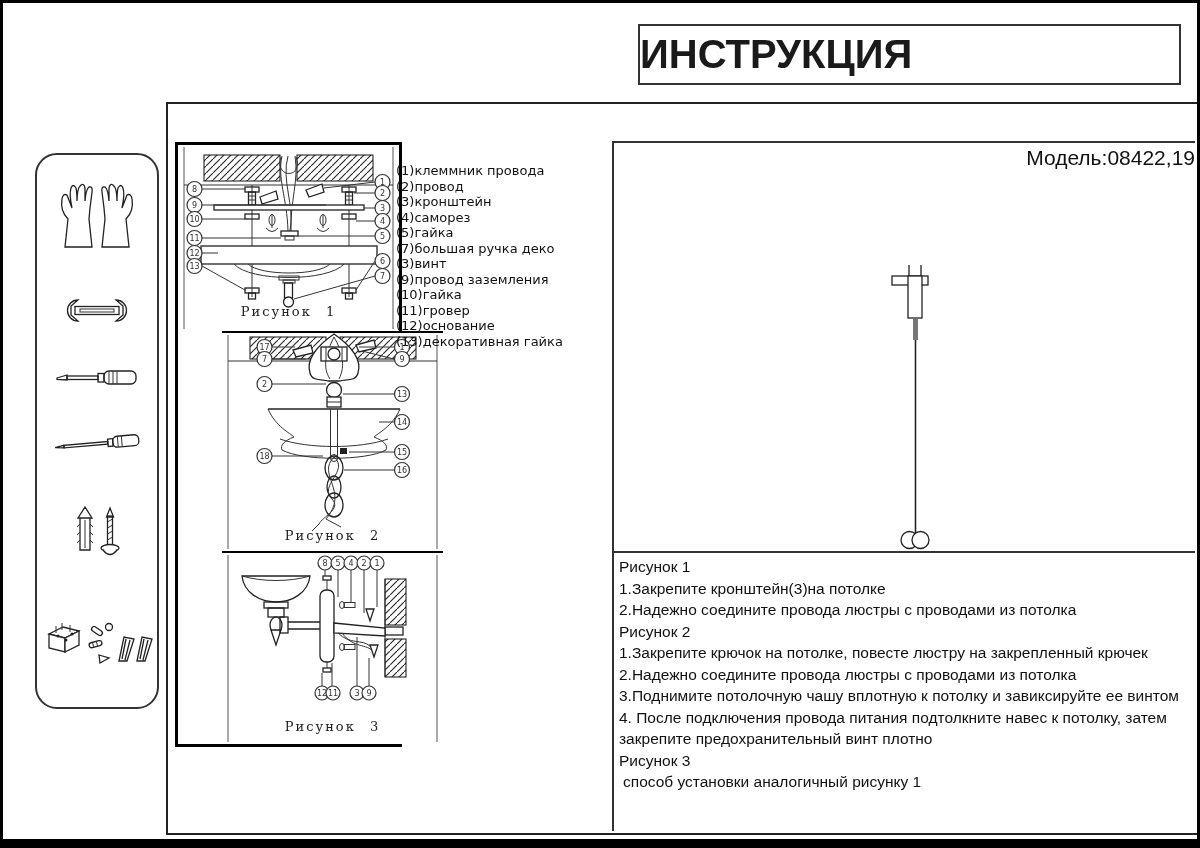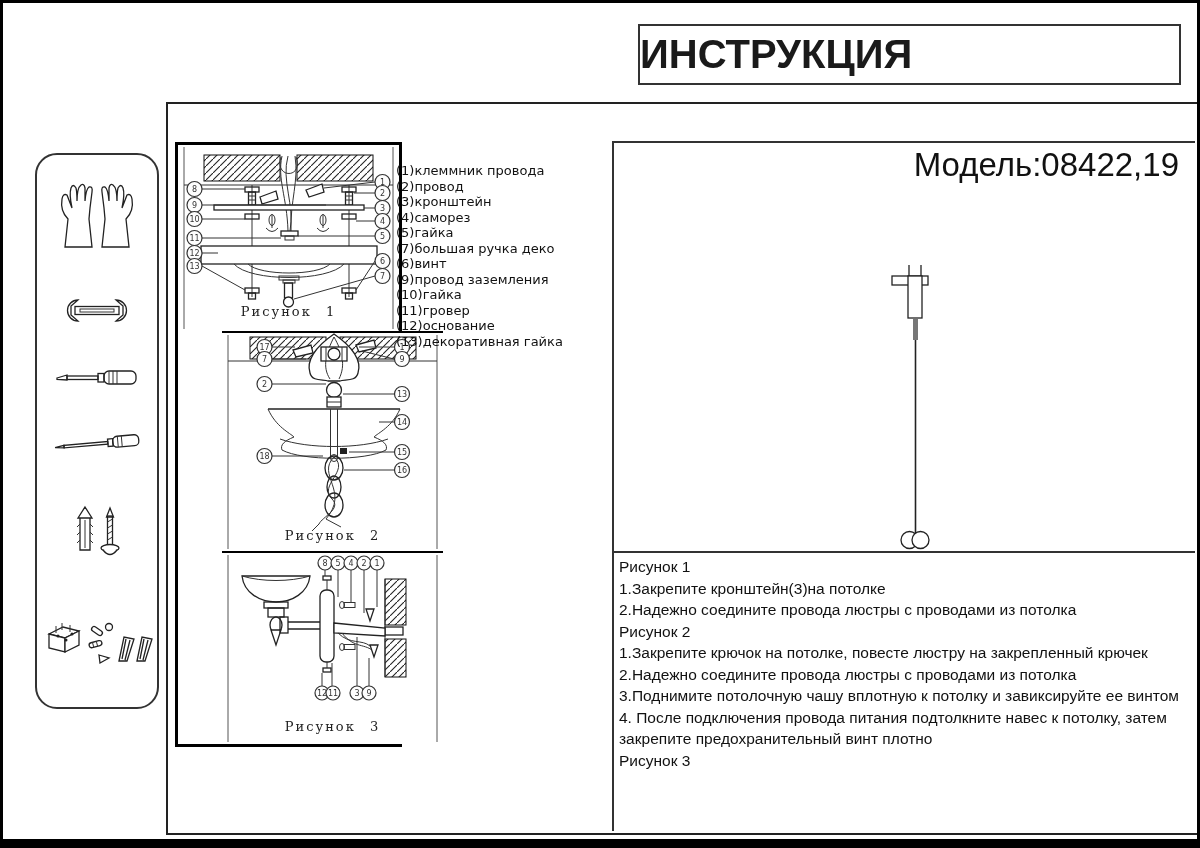--- a/index.html
+++ b/index.html
@@ -16,21 +16,21 @@
   .figsec{position:relative;width:221px;background:#fff;}
   .figsec + .figsec{border-top:2px solid #000;margin-left:44px;}
   .figsec svg{display:block;}
   .figcap{position:absolute;width:100%;text-align:center;
           font-family:"DejaVu Serif",serif;font-size:13px;letter-spacing:2px;word-spacing:8px;color:#222;}
   .parts{left:393px;top:160px;width:172px;font-family:"DejaVu Sans",sans-serif;
          font-size:13px;line-height:15.5px;color:#111;}
   .vdivider{left:609px;top:138px;width:2px;height:690px;background:#333;}
   .hline-top{left:609px;top:138px;width:583px;height:2px;background:#333;}
   .hline-mid{left:611px;top:548px;width:581px;height:2px;background:#333;}
-  .model{right:18px;top:143px;font-size:33px;color:#111;white-space:nowrap;}
+  .model{right:2px;top:143px;font-size:21px;color:#111;white-space:nowrap;}
   .instructions{left:616px;top:553px;width:578px;font-size:15.5px;line-height:21.5px;color:#111;}
   .co{fill:#fdfdfd;stroke:#333;stroke-width:1.2;}
   .cot{fill:#333;font-family:"DejaVu Sans",sans-serif;font-size:8px;text-anchor:middle;}
   .ln{stroke:#222;stroke-width:1.3;fill:none;}
   .ln1{stroke:#333;stroke-width:1;fill:none;}
   .wf{fill:#fff;stroke:#222;stroke-width:1.3;}
   .frameln{stroke:#555;stroke-width:1;fill:none;}
 </style>
 </head>
 <body>
@@ -305,21 +305,21 @@
     </div>
   </div>
 
   <div class="abs parts">
     <div>(1)клеммник провода</div>
     <div>(2)провод</div>
     <div>(3)кронштейн</div>
     <div>(4)саморез</div>
     <div>(5)гайка</div>
     <div>(7)большая ручка деко</div>
-    <div>(6)винт</div>
+    <div>(3)винт</div>
     <div>(9)провод заземления</div>
     <div>(10)гайка</div>
     <div>(11)гровер</div>
     <div>(12)основание</div>
     <div>(13)декоративная гайка</div>
   </div>
 
   <div class="abs hline-top"></div>
   <div class="abs vdivider"></div>
   <div class="abs hline-mid"></div>
@@ -339,15 +339,16 @@
   <div class="abs instructions">
     <div>Рисунок 1</div>
     <div>1.Закрепите кронштейн(3)на потолке</div>
     <div>2.Надежно соедините провода люстры с проводами из потолка</div>
     <div>Рисунок 2</div>
     <div>1.Закрепите крючок на потолке, повесте люстру на закрепленный крючек</div>
     <div>2.Надежно соедините провода люстры с проводами из потолка</div>
     <div>3.Поднимите потолочную чашу вплотную к потолку и завиксируйте ее винтом</div>
     <div>4. После подключения провода питания подтолкните навес к потолку, затем закрепите предохранительный винт плотно</div>
     <div>Рисунок 3</div>
+    <div style="padding-left:4px">способ установки аналогичный рисунку 1</div>
   </div>
 
 </div>
 
 </body></html>

